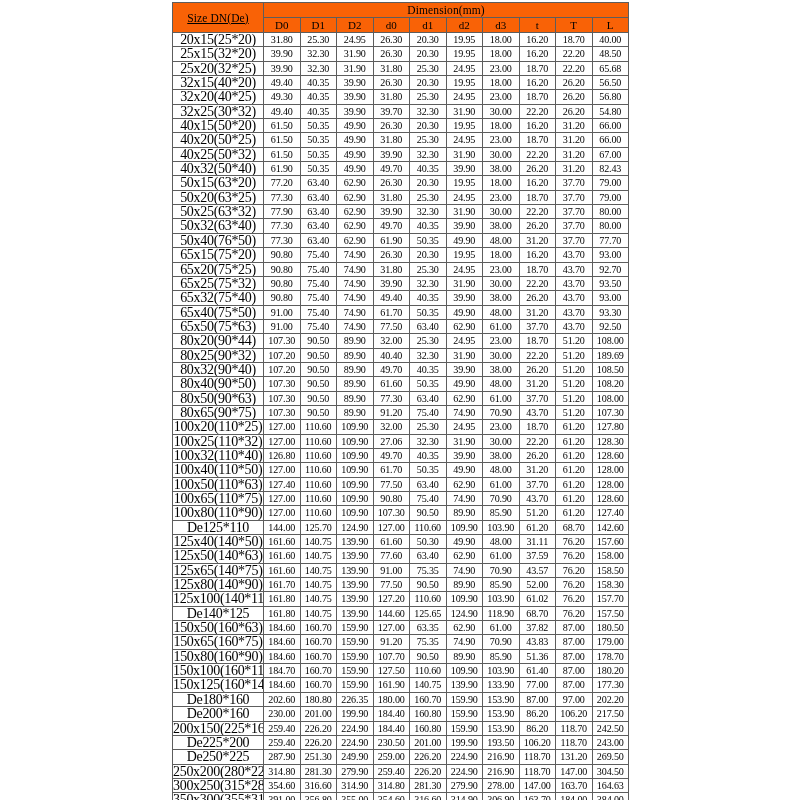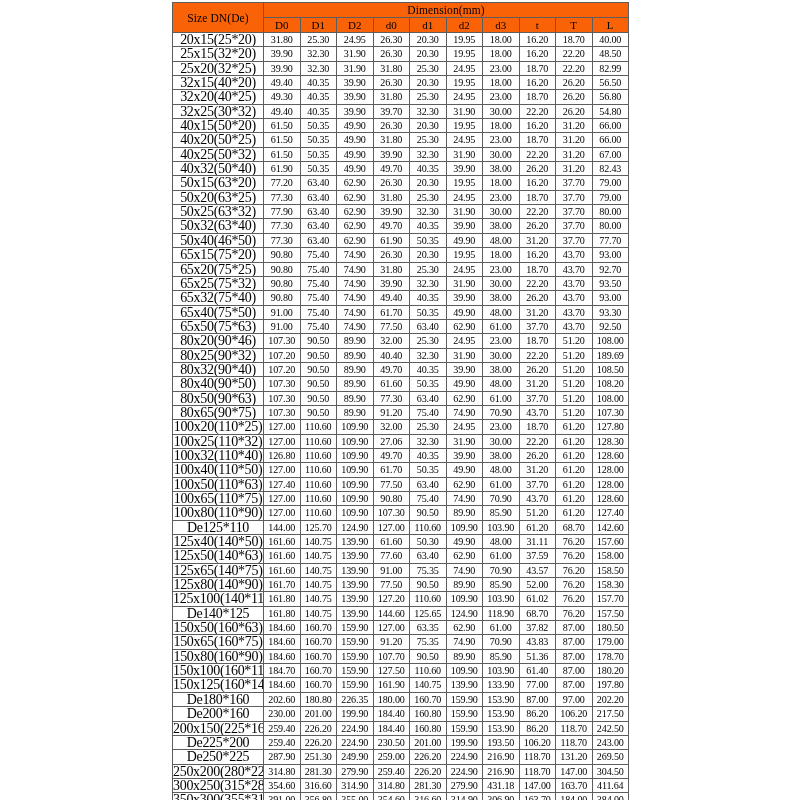--- a/index.html
+++ b/index.html
@@ -37,20 +37,21 @@
   }
   thead th {
     background: #f96206;
     font-size: 11.5px;
     font-weight: normal;
     letter-spacing: 0.1px;
   }
   thead th.size-head {
     font-size: 11.5px;
     height: 28px;
+    text-decoration: underline;
   }
   thead th.dim-head {
     font-size: 11.5px;
     height: 14px;
   }
   thead th.sub-head {
     font-size: 11px;
     height: 14px;
   }
   tbody td {
@@ -133,21 +134,21 @@
           <td class="size-cell">25x20(32*25)</td>
           <td>39.90</td>
           <td>32.30</td>
           <td>31.90</td>
           <td>31.80</td>
           <td>25.30</td>
           <td>24.95</td>
           <td>23.00</td>
           <td>18.70</td>
           <td>22.20</td>
-          <td>82.99</td>
+          <td>65.68</td>
         </tr>
         <tr>
           <td class="size-cell">32x15(40*20)</td>
           <td>49.40</td>
           <td>40.35</td>
           <td>39.90</td>
           <td>26.30</td>
           <td>20.30</td>
           <td>19.95</td>
           <td>18.00</td>
@@ -279,21 +280,21 @@
           <td>62.90</td>
           <td>49.70</td>
           <td>40.35</td>
           <td>39.90</td>
           <td>38.00</td>
           <td>26.20</td>
           <td>37.70</td>
           <td>80.00</td>
         </tr>
         <tr>
-          <td class="size-cell">50x40(46*50)</td>
+          <td class="size-cell">50x40(76*50)</td>
           <td>77.30</td>
           <td>63.40</td>
           <td>62.90</td>
           <td>61.90</td>
           <td>50.35</td>
           <td>49.90</td>
           <td>48.00</td>
           <td>31.20</td>
           <td>37.70</td>
           <td>77.70</td>
@@ -370,21 +371,21 @@
           <td>74.90</td>
           <td>77.50</td>
           <td>63.40</td>
           <td>62.90</td>
           <td>61.00</td>
           <td>37.70</td>
           <td>43.70</td>
           <td>92.50</td>
         </tr>
         <tr>
-          <td class="size-cell">80x20(90*46)</td>
+          <td class="size-cell">80x20(90*44)</td>
           <td>107.30</td>
           <td>90.50</td>
           <td>89.90</td>
           <td>32.00</td>
           <td>25.30</td>
           <td>24.95</td>
           <td>23.00</td>
           <td>18.70</td>
           <td>51.20</td>
           <td>108.00</td>
@@ -692,21 +693,21 @@
           <td class="size-cell">150x125(160*140)</td>
           <td>184.60</td>
           <td>160.70</td>
           <td>159.90</td>
           <td>161.90</td>
           <td>140.75</td>
           <td>139.90</td>
           <td>133.90</td>
           <td>77.00</td>
           <td>87.00</td>
-          <td>197.80</td>
+          <td>177.30</td>
         </tr>
         <tr>
           <td class="size-cell">De180*160</td>
           <td>202.60</td>
           <td>180.80</td>
           <td>226.35</td>
           <td>180.00</td>
           <td>160.70</td>
           <td>159.90</td>
           <td>153.90</td>
@@ -780,24 +781,24 @@
           <td>304.50</td>
         </tr>
         <tr>
           <td class="size-cell">300x250(315*280)</td>
           <td>354.60</td>
           <td>316.60</td>
           <td>314.90</td>
           <td>314.80</td>
           <td>281.30</td>
           <td>279.90</td>
-          <td>431.18</td>
+          <td>278.00</td>
           <td>147.00</td>
           <td>163.70</td>
-          <td>411.64</td>
+          <td>164.63</td>
         </tr>
         <tr>
           <td class="size-cell">350x300(355*315)</td>
           <td>391.00</td>
           <td>356.80</td>
           <td>355.00</td>
           <td>354.60</td>
           <td>316.60</td>
           <td>314.90</td>
           <td>306.90</td>

